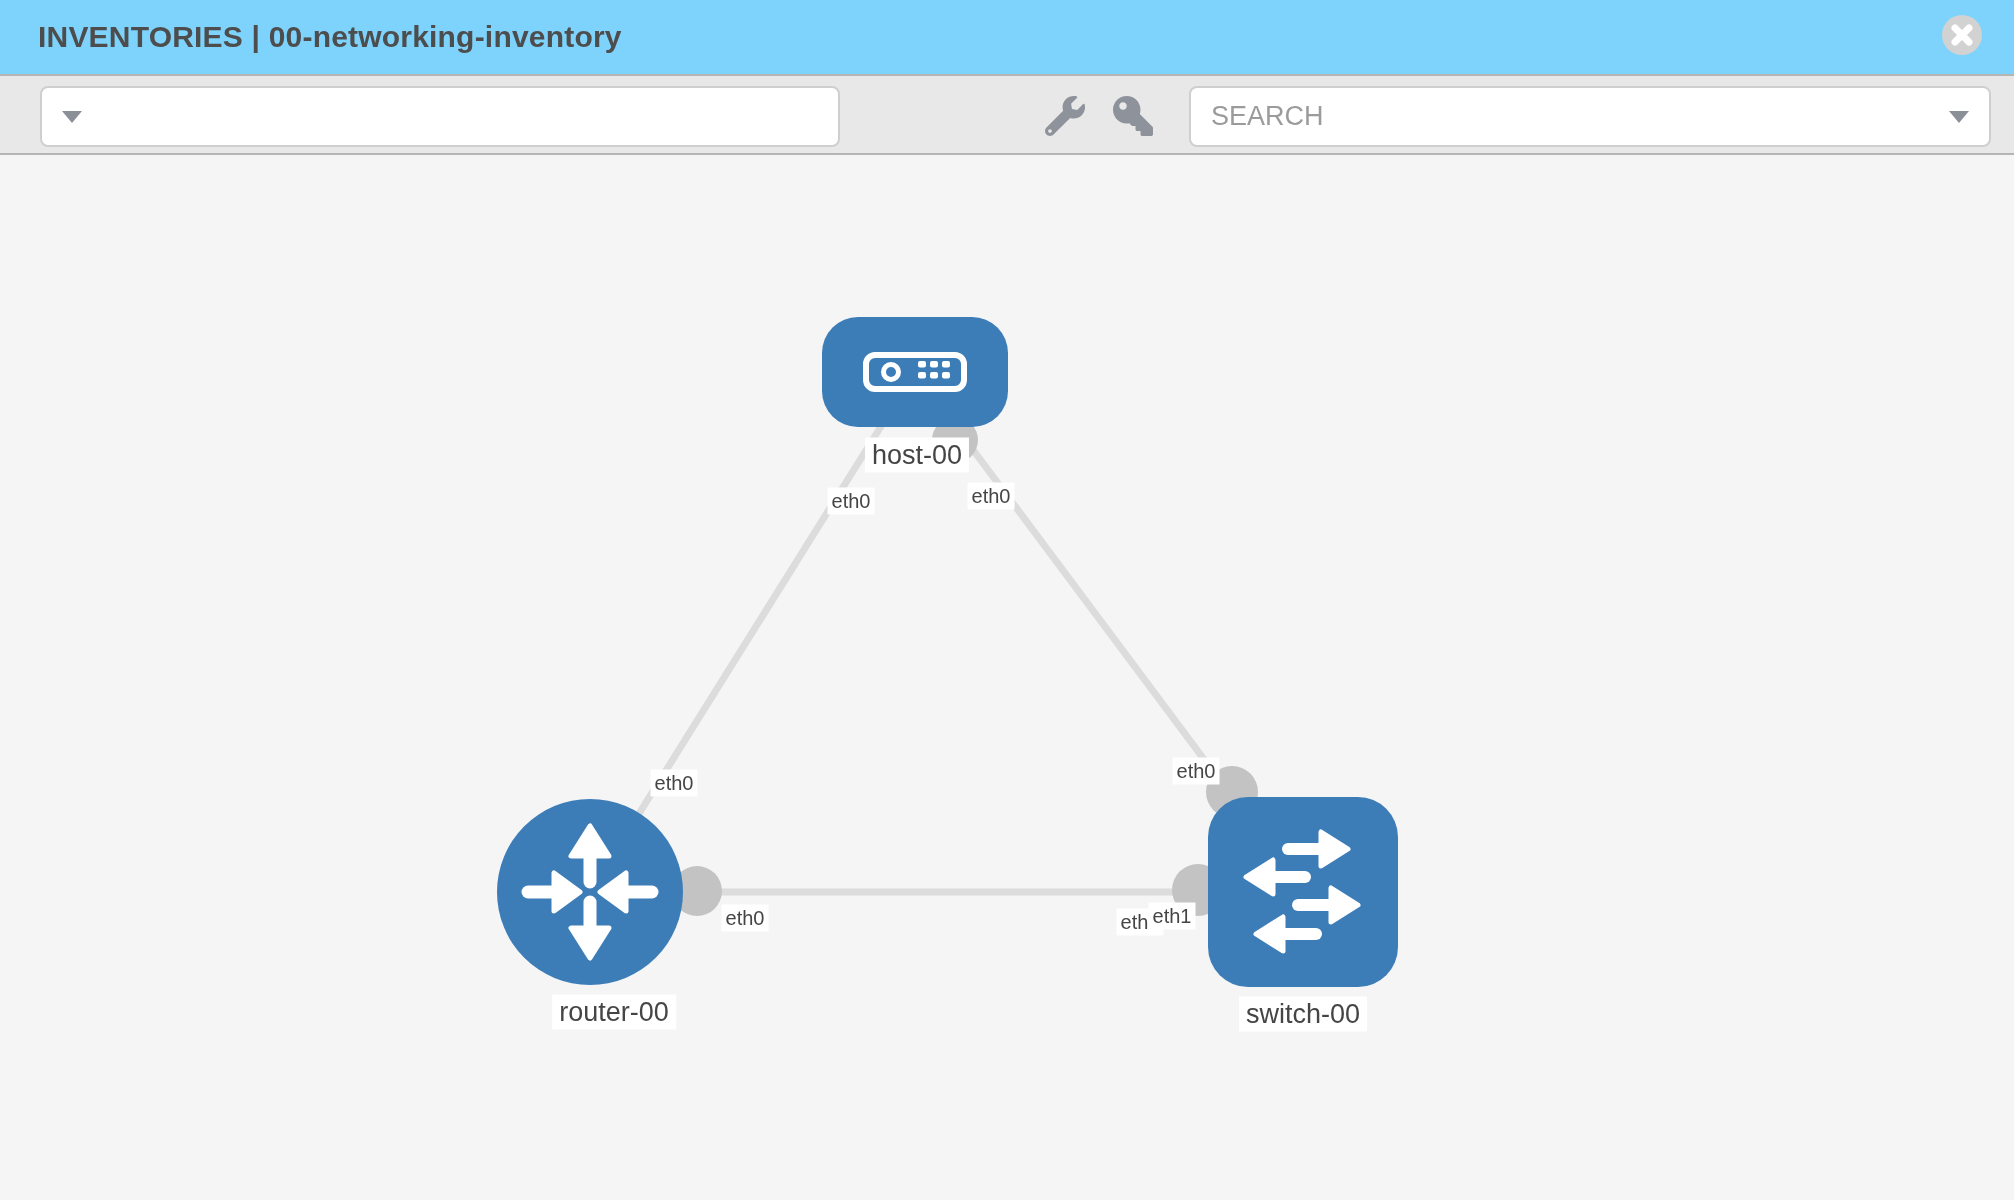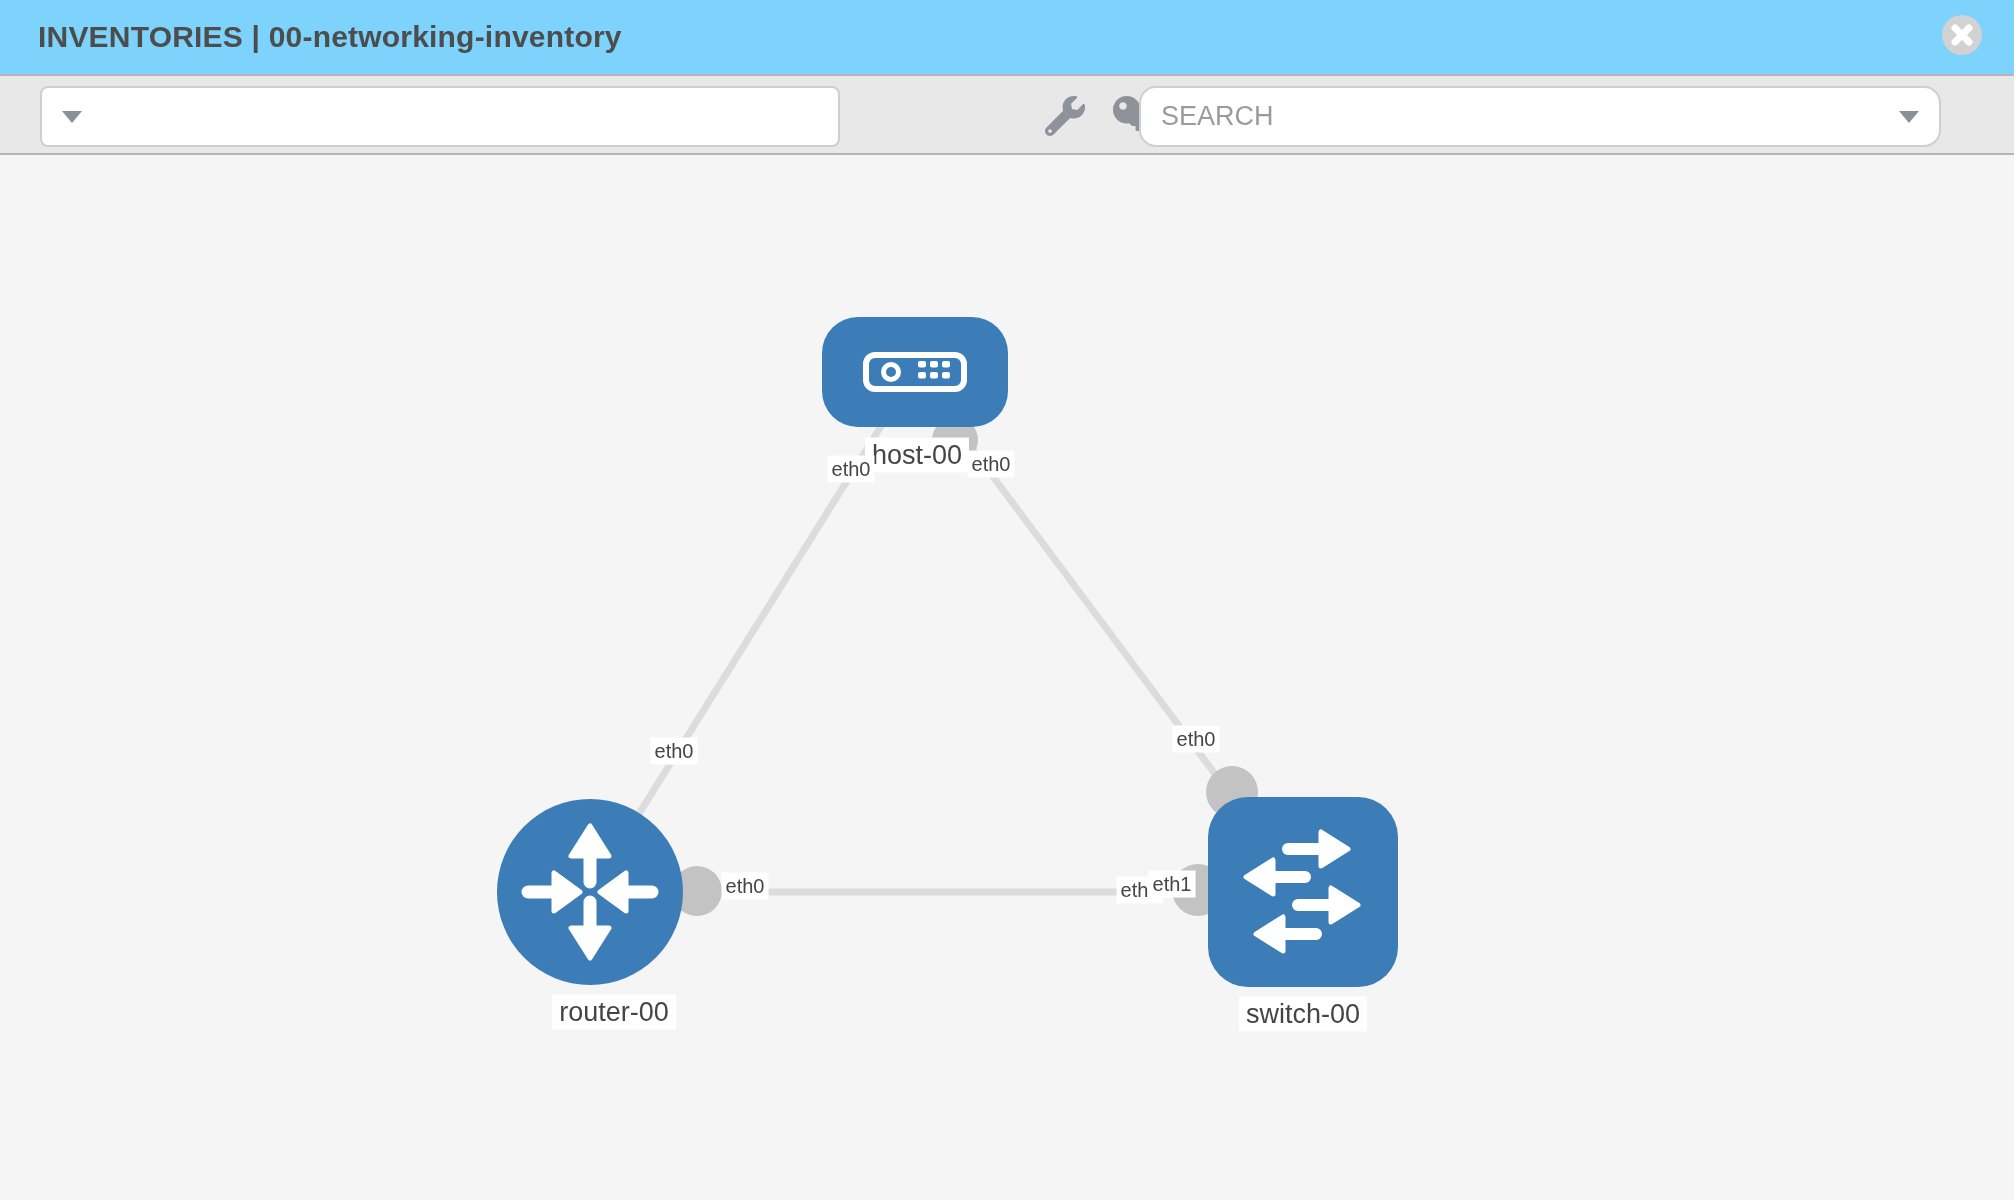--- a/index.html
+++ b/index.html
@@ -14,37 +14,37 @@
   .close-btn { position:absolute; left:1942px; top:15px; width:40px; height:40px;
     border:none; background:transparent; cursor:pointer; }
 
   
   .toolbar { position:absolute; left:0; top:74px; width:2014px; height:81px;
     background:#e8e8e8; border-top:2px solid #b5b5b5; border-bottom:2px solid #b5b5b5; }
   .dd-box { position:absolute; top:10px; height:61px; background:#ffffff;
     border:2px solid #cfcfcf; border-radius:8px; display:flex; align-items:center;
     padding:0 20px; cursor:pointer; }
   .dd-actions { left:40px; width:800px; }
-  .dd-search  { left:1139px; width:802px;border-radius:17px; }
+  .dd-search  { left:1189px; width:802px; }
   .dd-text { font-size:27px; color:#9b9b9b; flex:1; }
   .caret { width:0; height:0; border-left:10px solid transparent;
     border-right:10px solid transparent; border-top:12px solid #8a8f98; }
   .tool-icon-btn { position:absolute; top:20px; width:42px; height:42px;
     border:none; background:transparent; cursor:pointer; }
   .btn-wrench { left:1044px; }
   .btn-key   { left:1112px; }
 
   
   .canvas { position:absolute; left:0; top:155px; width:2014px; height:1045px;
     background:#f5f5f6; }
   .canvas svg.topo { position:absolute; left:0; top:0; }
 
   .chip { position:absolute; transform:translate(-50%,-50%); background:#ffffff;
     color:#454545; white-space:nowrap; }
-  .chip-if { font-size:20px; padding:2px 4px; }
+  .chip-if { font-size:20px; padding:2px 4px;margin-top:32px; }
   .chip-node { font-size:27px; padding:2px 7px; }
 </style>
 </head>
 <body>
 
 <div class="app-header">
   <div class="app-title">INVENTORIES | 00-networking-inventory</div>
   <button class="close-btn">
     <span>
       <svg width="40" height="40" viewBox="0 0 40 40">

